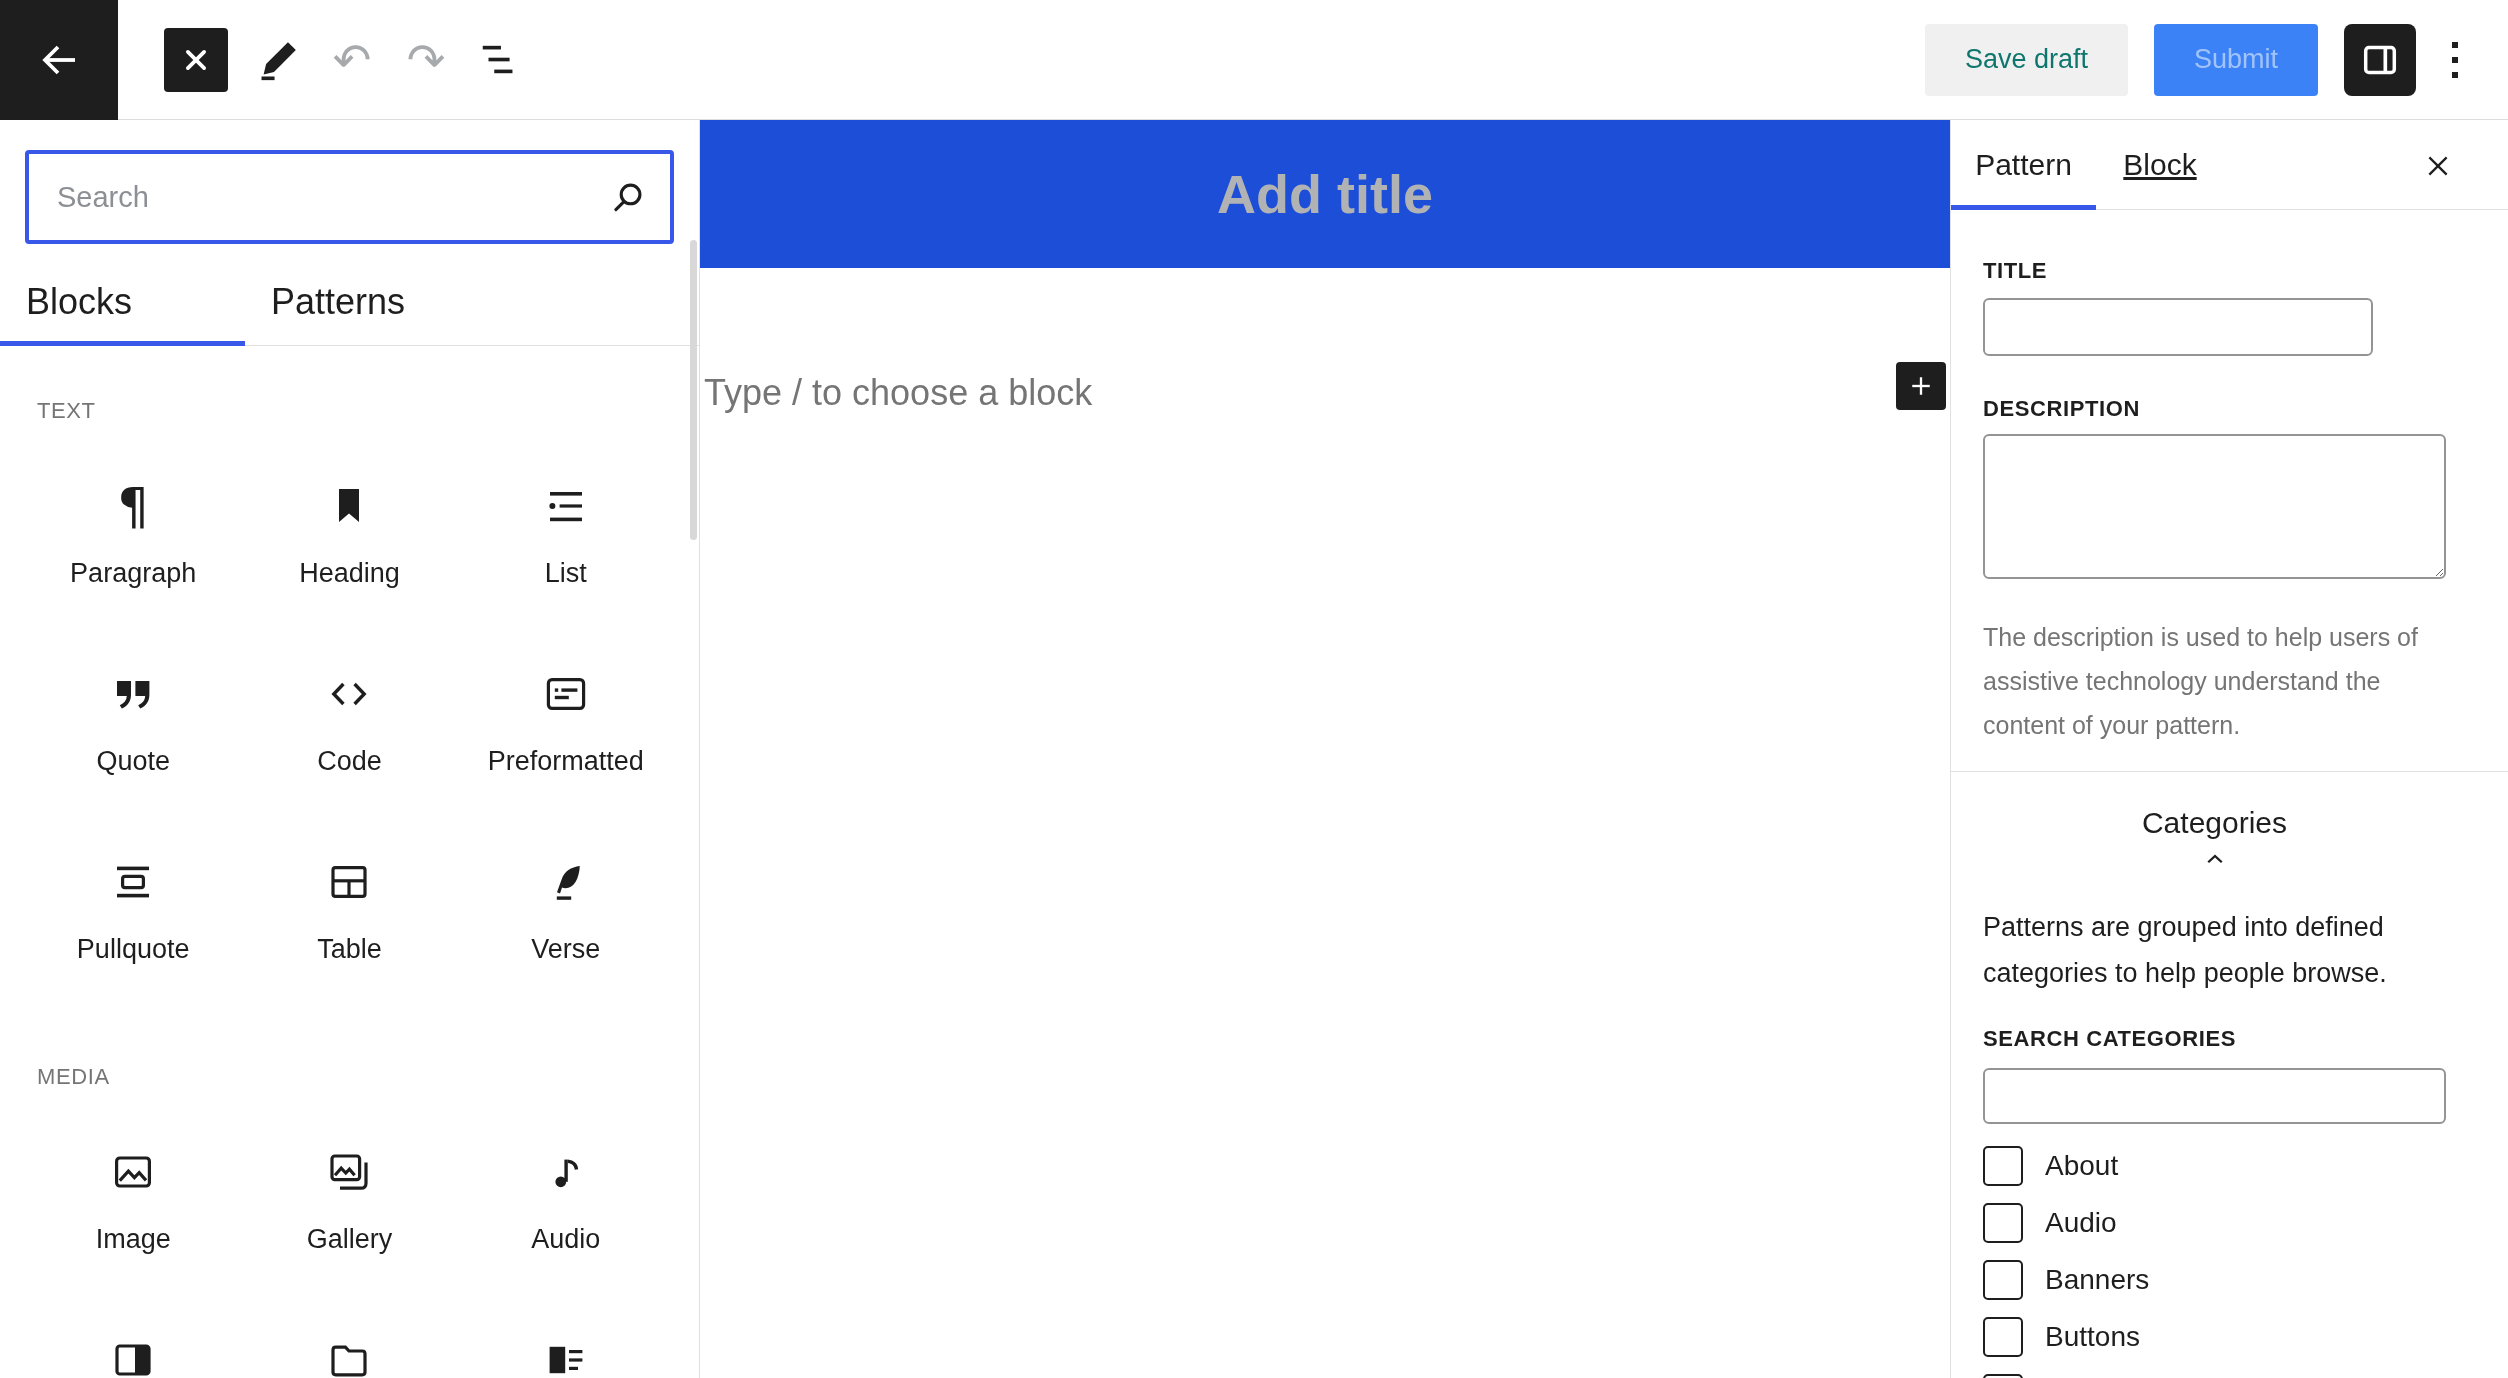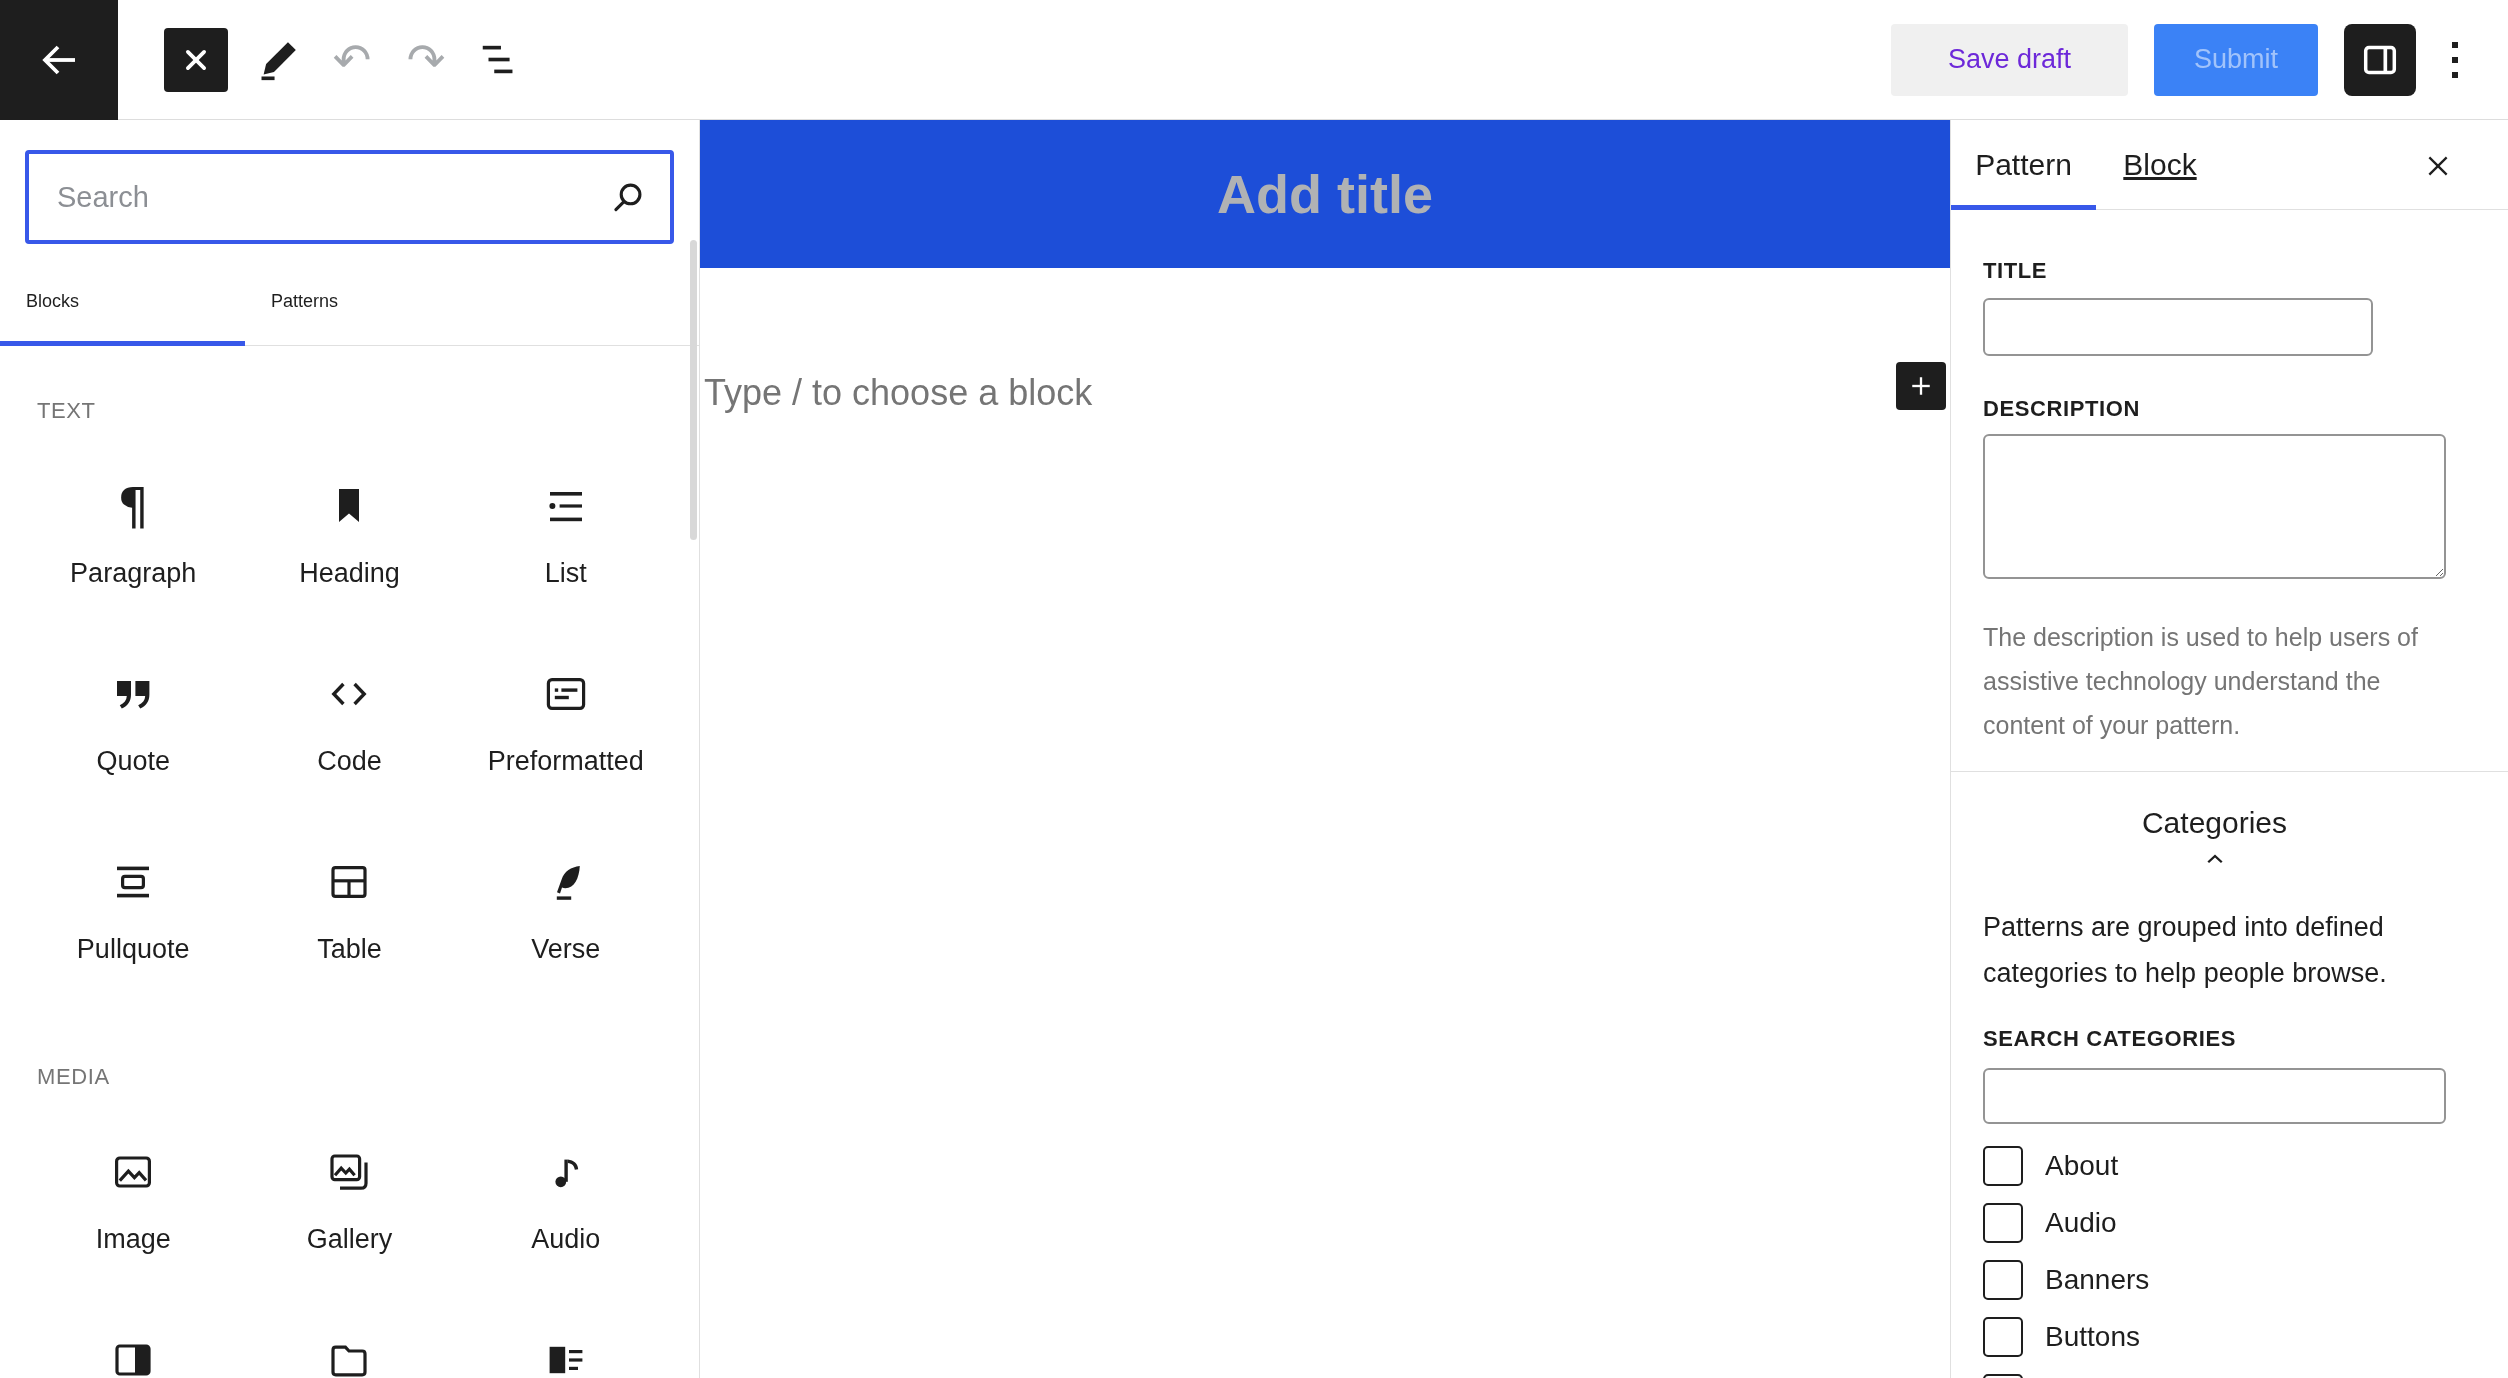--- a/index.html
+++ b/index.html
@@ -13,37 +13,37 @@
 
   
   .topbar{height:120px;display:flex;align-items:center;background:#fff;border-bottom:1px solid #ddd;position:relative;z-index:5;}
   .back-btn{width:118px;height:120px;background:#1e1e1e;display:flex;align-items:center;justify-content:center;flex:0 0 auto;cursor:pointer;}
   .tool-group{display:flex;align-items:center;gap:26px;margin-left:46px;}
   .inserter-toggle{width:64px;height:64px;background:#1e1e1e;border-radius:4px;display:flex;align-items:center;justify-content:center;border:none;cursor:pointer;}
   .icon-btn{width:48px;height:48px;display:flex;align-items:center;justify-content:center;background:none;border:none;padding:0;cursor:pointer;}
   .glyph-arrow{font-family:"DejaVu Sans",sans-serif;font-size:46px;line-height:1;color:#a7aaad;}
   .right-group{margin-left:auto;display:flex;align-items:center;gap:26px;padding-right:40px;}
   .btn{height:72px;border:none;border-radius:4px;font-size:27px;font-family:inherit;display:flex;align-items:center;cursor:pointer;}
-  .btn-save{background:#f0f0f0;color:#6d28d9;padding:0 57px;}
+  .btn-save{background:#f0f0f0;color:#0f766e;padding:0 40px;}
   .btn-submit{background:#3b82f6;color:rgba(255,255,255,0.52);padding:0 40px;}
   .panel-toggle{width:72px;height:72px;background:#1e1e1e;border-radius:8px;display:flex;align-items:center;justify-content:center;border:none;cursor:pointer;}
   .kebab{display:flex;flex-direction:column;gap:9px;background:none;border:none;padding:10px;cursor:pointer;}
   .kebab i{width:6px;height:6px;background:#1e1e1e;display:block;}
 
   
   .workspace{display:flex;height:1258px;}
 
   
   .inserter{width:700px;flex:0 0 700px;border-right:1px solid #e0e0e0;position:relative;overflow:hidden;background:#fff;}
   .search-wrap{margin:30px 25px 8px;position:relative;}
   .search-input{width:100%;height:94px;border:4px solid #3858e9;border-radius:4px;font-size:29px;font-family:inherit;padding:0 90px 0 28px;color:#1e1e1e;outline:none;}
   .search-input::placeholder{color:#8c8f94;}
   .search-icon-box{position:absolute;right:24px;top:25px;}
   .ins-tabs{display:flex;height:88px;margin-top:14px;border-bottom:1px solid #e0e0e0;position:relative;}
-  .ins-tab{display:flex;align-items:center;padding-left:26px;font-size:18px;color:#1e1e1e;cursor:pointer;background:none;border:none;font-family:inherit;}
+  .ins-tab{display:flex;align-items:center;padding-left:26px;font-size:36px;color:#1e1e1e;cursor:pointer;background:none;border:none;font-family:inherit;}
   .ins-tab.t0{width:245px;}
   .ins-tab.t1{width:258px;}
   .ins-indicator{position:absolute;left:0;bottom:-1px;width:245px;height:5px;background:#3858e9;}
   .ins-body{padding:0 25px;}
   .section-title{margin:52px 12px 0;font-size:22px;color:#757575;letter-spacing:.6px;}
   .section-title.media{margin-top:70px;}
   .block-grid{display:grid;grid-template-columns:1fr 1fr 1fr;row-gap:38px;margin-top:44px;}
   .block-item{height:150px;display:flex;flex-direction:column;align-items:center;padding-top:14px;cursor:pointer;background:none;border:none;font-family:inherit;}
   .bicon{width:48px;height:48px;display:flex;align-items:center;justify-content:center;}
   .bicon svg{width:48px;height:48px;}

